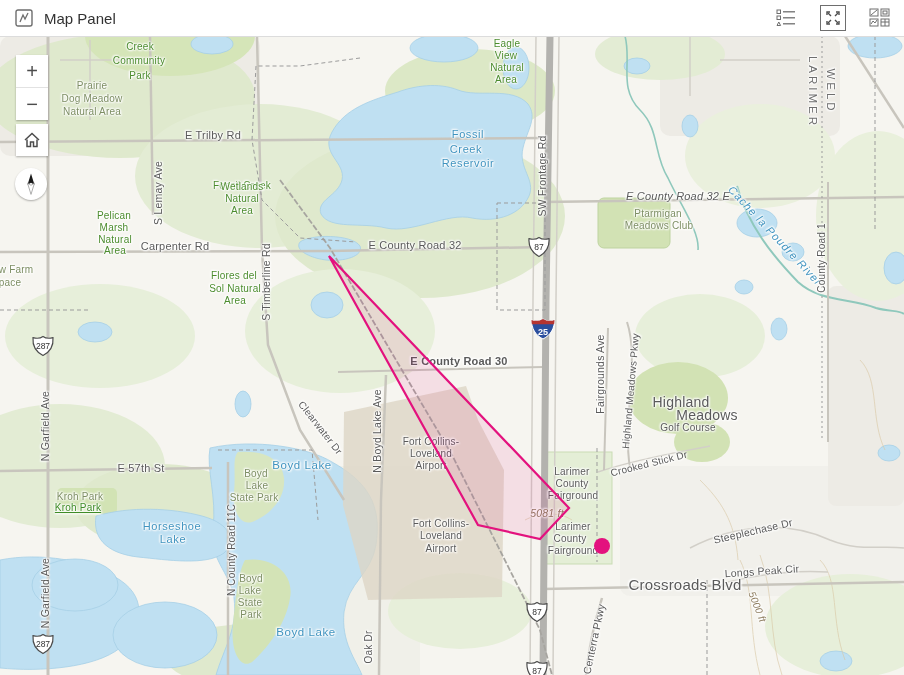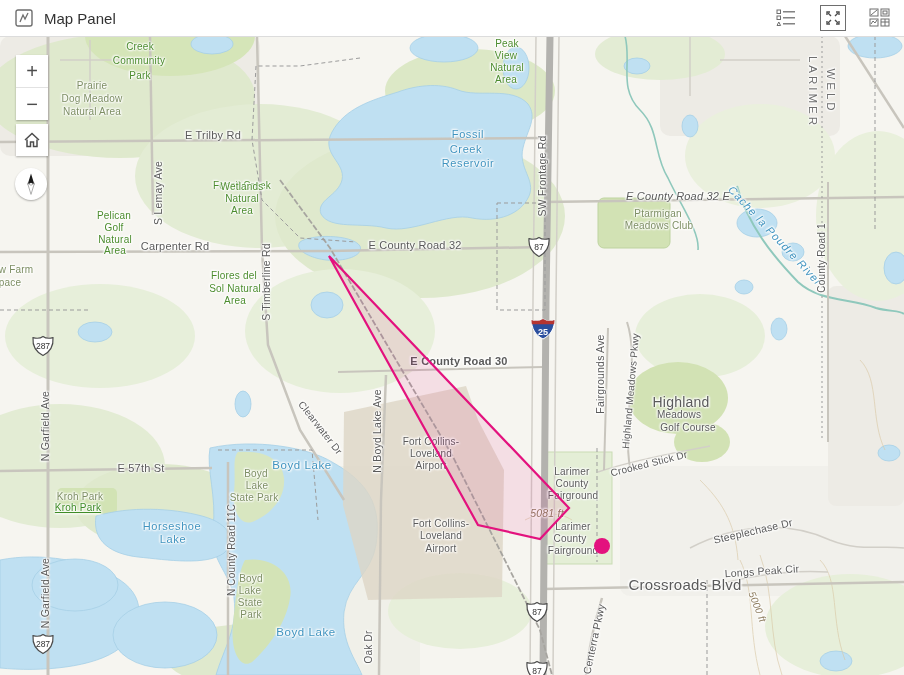--- a/index.html
+++ b/index.html
@@ -208,30 +208,30 @@
       <path d="M218,414 H312 L318,484"></path>
       <path d="M707,544 V639"></path>
       <path d="M0,274 H90"></path>
     </g>
   </svg>
 
   <div id="labels">
       <div class="lbl park" style="left: 140px; top: 11px; font-size: 10px; transform: translate(-50%, -50%) rotate(0deg);">Creek</div>
       <div class="lbl park" style="left: 139px; top: 25px; font-size: 10px; transform: translate(-50%, -50%) rotate(0deg);">Community</div>
       <div class="lbl park" style="left: 140px; top: 40px; font-size: 10px; transform: translate(-50%, -50%) rotate(0deg);">Park</div>
-      <div class="lbl park" style="left: 507px; top: 8px; font-size: 10px; transform: translate(-50%, -50%) rotate(0deg);">Peak</div>
+      <div class="lbl park" style="left: 507px; top: 8px; font-size: 10px; transform: translate(-50%, -50%) rotate(0deg);">Eagle</div>
       <div class="lbl park" style="left: 506px; top: 20px; font-size: 10px; transform: translate(-50%, -50%) rotate(0deg);">View</div>
       <div class="lbl park" style="left: 507px; top: 32px; font-size: 10px; transform: translate(-50%, -50%) rotate(0deg);">Natural</div>
       <div class="lbl park" style="left: 506px; top: 44px; font-size: 10px; transform: translate(-50%, -50%) rotate(0deg);">Area</div>
       <div class="lbl park" style="left: 242px; top: 138px; font-size: 10px; transform: translate(-50%, -50%) rotate(0deg); margin-top: 12px;">Fossil Creek</div>
       <div class="lbl park" style="left: 242px; top: 151px; font-size: 10px; transform: translate(-50%, -50%) rotate(0deg);">Wetlands</div>
       <div class="lbl park" style="left: 242px; top: 163px; font-size: 10px; transform: translate(-50%, -50%) rotate(0deg);">Natural</div>
       <div class="lbl park" style="left: 242px; top: 175px; font-size: 10px; transform: translate(-50%, -50%) rotate(0deg);">Area</div>
       <div class="lbl park" style="left: 114px; top: 180px; font-size: 10px; transform: translate(-50%, -50%) rotate(0deg);">Pelican</div>
-      <div class="lbl park" style="left: 114px; top: 192px; font-size: 10px; transform: translate(-50%, -50%) rotate(0deg);">Golf</div>
+      <div class="lbl park" style="left: 114px; top: 192px; font-size: 10px; transform: translate(-50%, -50%) rotate(0deg);">Marsh</div>
       <div class="lbl park" style="left: 115px; top: 204px; font-size: 10px; transform: translate(-50%, -50%) rotate(0deg);">Natural</div>
       <div class="lbl park" style="left: 115px; top: 215px; font-size: 10px; transform: translate(-50%, -50%) rotate(0deg);">Area</div>
       <div class="lbl park" style="left: 234px; top: 240px; font-size: 10px; transform: translate(-50%, -50%) rotate(0deg);">Flores del</div>
       <div class="lbl park" style="left: 235px; top: 253px; font-size: 10px; transform: translate(-50%, -50%) rotate(0deg);">Sol Natural</div>
       <div class="lbl park" style="left: 235px; top: 265px; font-size: 10px; transform: translate(-50%, -50%) rotate(0deg);">Area</div>
       <div class="lbl natural" style="left: 92px; top: 50px; font-size: 10px; transform: translate(-50%, -50%) rotate(0deg);">Prairie</div>
       <div class="lbl natural" style="left: 92px; top: 63px; font-size: 10px; transform: translate(-50%, -50%) rotate(0deg);">Dog Meadow</div>
       <div class="lbl natural" style="left: 92px; top: 76px; font-size: 10px; transform: translate(-50%, -50%) rotate(0deg);">Natural Area</div>
       <div class="lbl natural" style="left: 16px; top: 234px; font-size: 10px; transform: translate(-50%, -50%) rotate(0deg);">w Farm</div>
       <div class="lbl natural" style="left: 10px; top: 247px; font-size: 10px; transform: translate(-50%, -50%) rotate(0deg);">pace</div>
@@ -271,21 +271,21 @@
       <div class="lbl road" style="left: 377px; top: 395px; font-size: 10.5px; transform: translate(-50%, -50%) rotate(-90deg);">N Boyd Lake Ave</div>
       <div class="lbl road" style="left: 600px; top: 338px; font-size: 10.5px; transform: translate(-50%, -50%) rotate(-90deg);">Fairgrounds Ave</div>
       <div class="lbl road" style="left: 631px; top: 355px; font-size: 10px; transform: translate(-50%, -50%) rotate(-85deg);">Highland Meadows Pkwy</div>
       <div class="lbl road" style="left: 822px; top: 222px; font-size: 10px; transform: translate(-50%, -50%) rotate(-90deg);">County Road 1</div>
       <div class="lbl road" style="left: 232px; top: 514px; font-size: 10px; transform: translate(-50%, -50%) rotate(-90deg);">N County Road 11C</div>
       <div class="lbl road" style="left: 45px; top: 390px; font-size: 10.5px; transform: translate(-50%, -50%) rotate(-90deg);">N Garfield Ave</div>
       <div class="lbl road" style="left: 45px; top: 557px; font-size: 10.5px; transform: translate(-50%, -50%) rotate(-90deg);">N Garfield Ave</div>
       <div class="lbl road" style="left: 594px; top: 603px; font-size: 10.5px; transform: translate(-50%, -50%) rotate(-78deg);">Centerra Pkwy</div>
       <div class="lbl road" style="left: 369px; top: 611px; font-size: 10px; transform: translate(-50%, -50%) rotate(-90deg);">Oak Dr</div>
       <div class="lbl road" style="left: 681px; top: 366px; font-size: 14px; transform: translate(-50%, -50%) rotate(0deg);">Highland</div>
-      <div class="lbl road" style="left: 679px; top: 379px; font-size: 10px; transform: translate(-50%, -50%) rotate(0deg);">Meadows</div>
+      <div class="lbl road" style="left: 707px; top: 379px; font-size: 14px; transform: translate(-50%, -50%) rotate(0deg);">Meadows</div>
       <div class="lbl road" style="left: 680px; top: 392px; font-size: 10px; transform: translate(-50%, -50%) rotate(0deg); margin-left: 8px;">Golf Course</div>
       <div class="lbl road" style="left: 572px; top: 436px; font-size: 10px; transform: translate(-50%, -50%) rotate(0deg);">Larimer</div>
       <div class="lbl road" style="left: 572px; top: 448px; font-size: 10px; transform: translate(-50%, -50%) rotate(0deg);">County</div>
       <div class="lbl road" style="left: 573px; top: 460px; font-size: 10px; transform: translate(-50%, -50%) rotate(0deg);">Fairground</div>
       <div class="lbl road" style="left: 573px; top: 491px; font-size: 10px; transform: translate(-50%, -50%) rotate(0deg);">Larimer</div>
       <div class="lbl road" style="left: 570px; top: 503px; font-size: 10px; transform: translate(-50%, -50%) rotate(0deg);">County</div>
       <div class="lbl road" style="left: 573px; top: 515px; font-size: 10px; transform: translate(-50%, -50%) rotate(0deg);">Fairground</div>
       <div class="lbl road" style="left: 431px; top: 406px; font-size: 10px; transform: translate(-50%, -50%) rotate(0deg);">Fort Collins-</div>
       <div class="lbl road" style="left: 431px; top: 418px; font-size: 10px; transform: translate(-50%, -50%) rotate(0deg);">Loveland</div>
       <div class="lbl road" style="left: 431px; top: 430px; font-size: 10px; transform: translate(-50%, -50%) rotate(0deg);">Airport</div>

